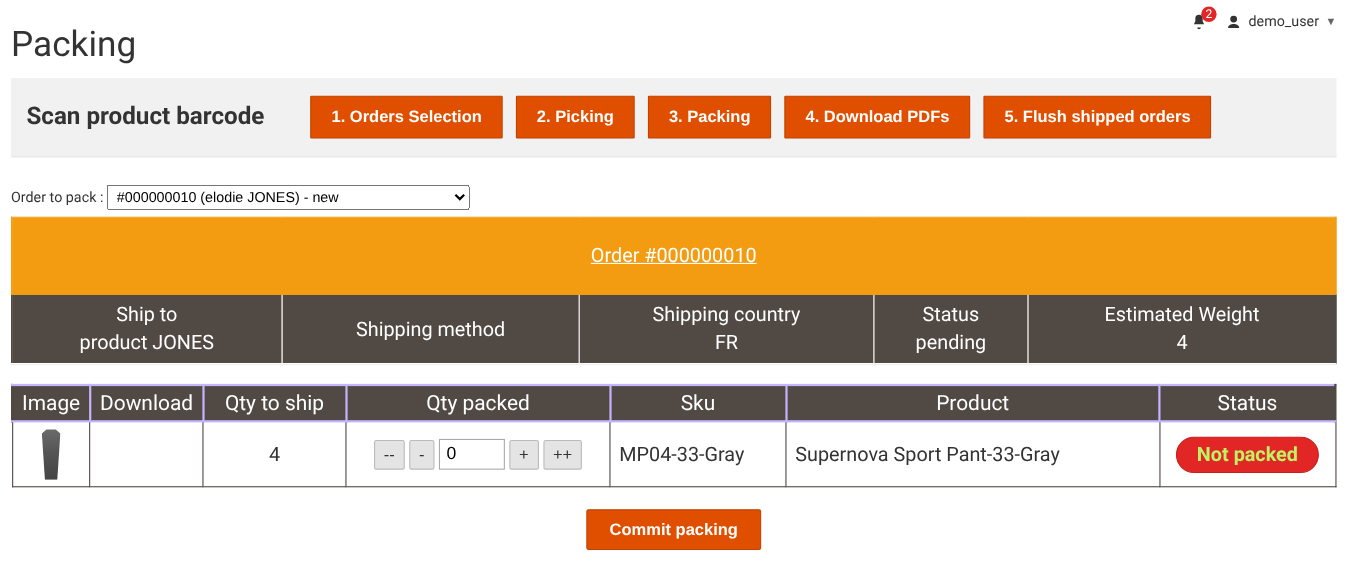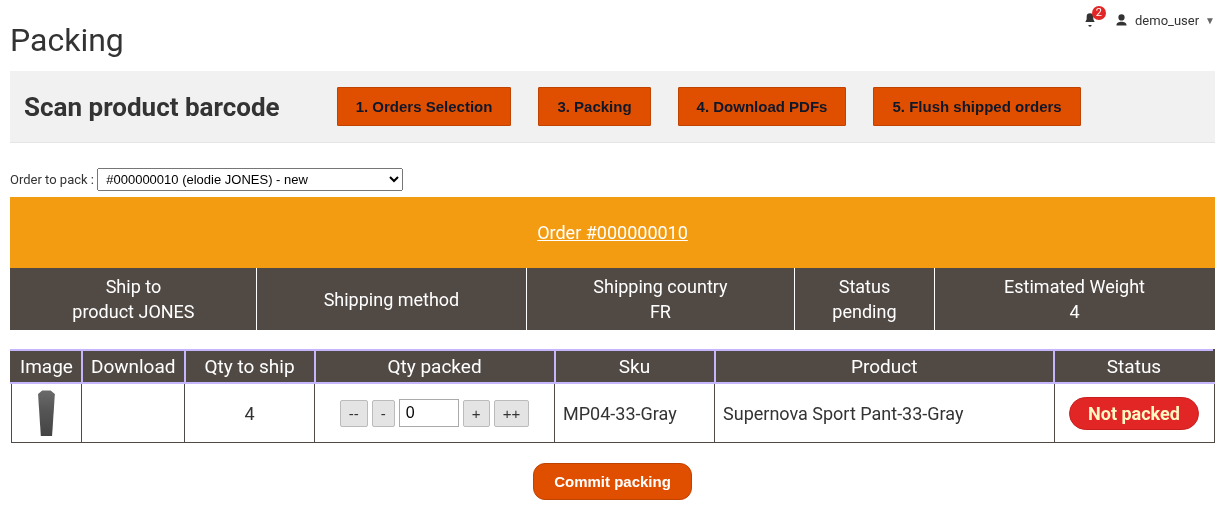--- a/index.html
+++ b/index.html
@@ -60,49 +60,48 @@
   .action-bar {
     background: #f1f1f1;
     border-bottom: 1px solid #e5e5e5;
     padding: 16px 14px;
     display:flex;
     align-items:center;
     gap: 12px;
     margin-bottom: 25px;
   }
   .action-bar h2 {
-    font-size: 26px;
+    font-size: 22px;
     font-weight: 700;
     margin: 0;
     color:#333;
     flex: 0 0 auto;
     margin-right: 30px;
   }
   .step-btn {
     background: #e04f00;
-    color: #0f172a;
+    color: #ffffff;
     font-weight:700;
     border: 1px solid #c14300;
     padding: 10px 18px;
     font-size: 15px;
     cursor: pointer;
     border-radius: 1px;
     white-space: nowrap;
-    margin-left: 15px;
   }
 
   
   .select-row {
     font-size: 13px;
     margin-bottom: 6px;
   }
   .select-row select {
     font-size: 13px;
     padding: 2px 4px;
-    width: 306px;
+    width: 330px;
   }
 
   
   table { border-collapse: collapse; }
   .summary-table {
     width: 100%;
     margin-bottom: 18px;
   }
   .order-header-row td {
     background: #f39c12;
@@ -173,38 +172,38 @@
   .qty-input {
     width:60px;
     font-size:16px;
     padding:4px 6px;
     border:1px solid #aaa;
     text-align:left;
   }
   .status-pill {
     display:inline-block;
     background:#e22626;
-    color:#fef9c3;
+    color:#bef264;
     font-weight:700;
     font-size:18px;
     border-radius: 18px;
     padding: 5px 18px;
     border: 1px solid #c81e1e;
   }
 
   
   .bottom { text-align:center; }
   .commit-btn {
     background:#e04f00;
     color:#fff;
     font-weight:600;
     border:1px solid #c14300;
     padding:9px 20px;
     font-size:15px;
-    border-radius:12px;
+    border-radius:2px;
     cursor:pointer;
   }
 </style>
 </head>
 <body>
 
 <div class="top-row">
   <h1 class="page-title">Packing</h1>
   <div class="user-area">
     <div class="bell-wrap">
@@ -219,20 +218,21 @@
       </svg>
       <span>demo_user</span>
       <span class="caret">▼</span>
     </div>
   </div>
 </div>
 
 <div class="action-bar">
   <h2>Scan product barcode</h2>
   <button class="step-btn">1. Orders Selection</button>
+  <button class="step-btn">2. Picking</button>
   <button class="step-btn">3. Packing</button>
   <button class="step-btn">4. Download PDFs</button>
   <button class="step-btn">5. Flush shipped orders</button>
 </div>
 
 <div class="select-row">
   <span>Order to pack :</span>
   <select>
     <option>#000000010 (elodie JONES) - new</option>
   </select>

